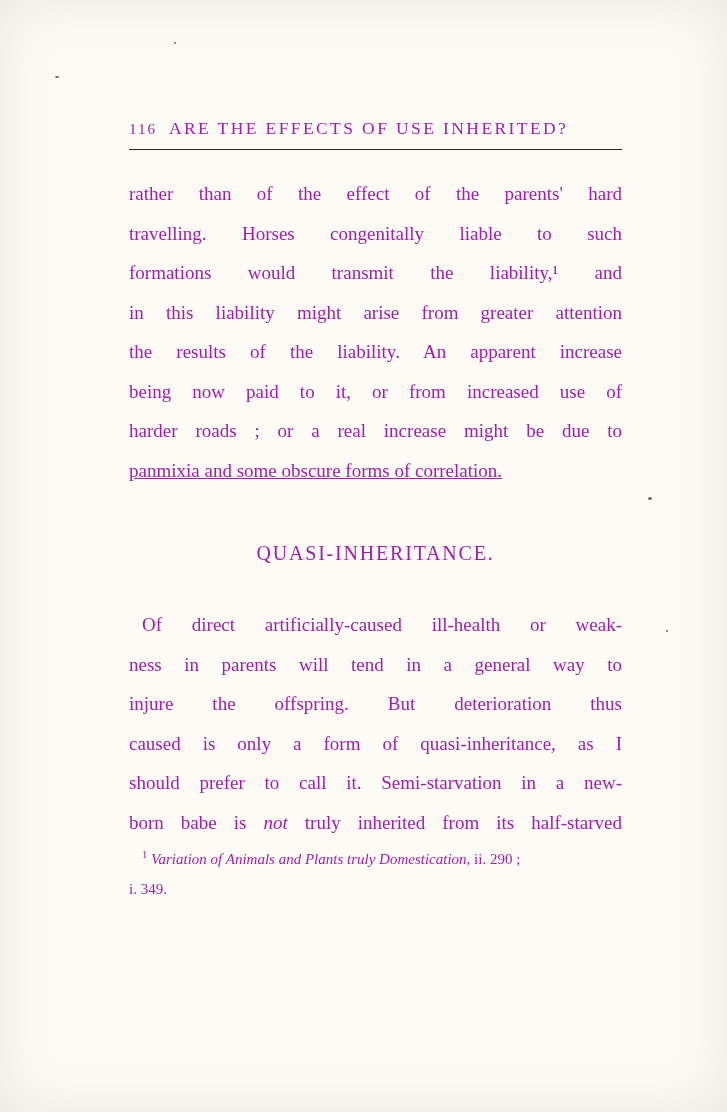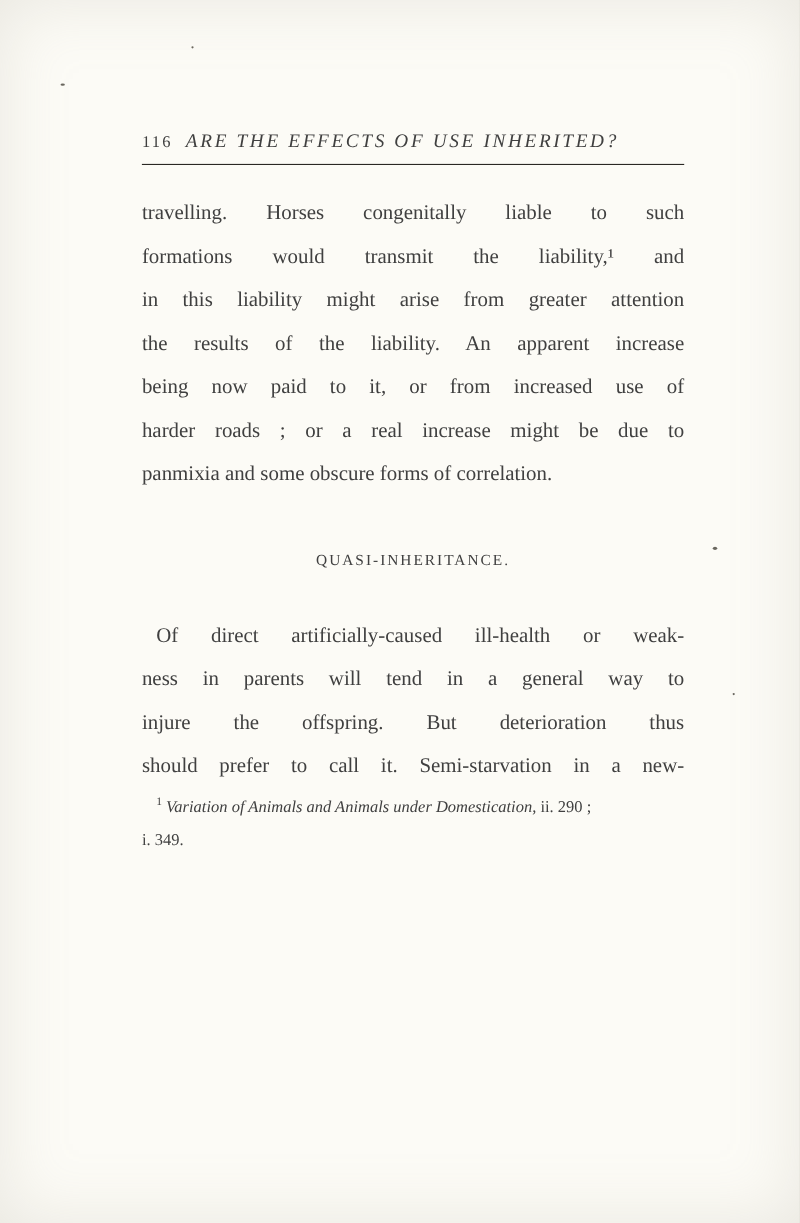--- a/index.html
+++ b/index.html
@@ -4,69 +4,69 @@
 <style>
   html, body { margin: 0; padding: 0; }
   body { background: #d8d6d0; }
   .page {
     position: relative;
     width: 727px;
     height: 1112px;
     margin: 0 auto;
     background: #fcfbf6;
     font-family: "Liberation Serif", serif;
-    color: #404040;
+    color: #a21caf;
     overflow: hidden;
     box-shadow: inset 0 0 60px rgba(180,175,160,0.25);
   }
   .content {
     position: absolute;
     left: 129px;
     top: 118px;
     width: 493px;
   }
   .header-row {
     display: flex;
     align-items: baseline;
     white-space: nowrap;
   }
   .page-num {
     font-size: 15px;
     letter-spacing: 2px;
     margin-right: 12px;
   }
   .header-title {
-    font-style: italic;
     font-size: 17.5px;
     letter-spacing: 2.4px;
   }
   .header-rule {
     border-bottom: 1.6px solid #2a2824;
     margin-top: 10px;
   }
   .para {
     font-size: 19px;
     line-height: 39.5px;
   }
   .para-1 { margin-top: 24px; }
   .para-2 { margin-top: 40px; }
   .line {
     text-align: justify;
     text-align-last: justify;
   }
   .line.lastline {
     text-align-last: left;
+    text-decoration: underline;
   }
   .line.indent {
     text-indent: 13px;
   }
   .section-heading {
     margin-top: 52px;
     text-align: center;
-    font-size: 14px;
+    font-size: 20px;
     letter-spacing: 1.8px;
   }
   .italic { font-style: italic; }
   .footnote {
     margin-top: 2px;
     font-size: 15px;
     line-height: 30px;
   }
   .footnote .line { text-align-last: left; }
   .sup {
@@ -87,40 +87,43 @@
 
   <div class="content">
 
     <div class="header-row">
       <span class="page-num">116</span>
       <span class="header-title">ARE THE EFFECTS OF USE INHERITED?</span>
     </div>
     <div class="header-rule"></div>
 
     <div class="para para-1">
+      <div class="line">rather than of the effect of the parents' hard</div>
       <div class="line">travelling.  Horses congenitally liable to such</div>
       <div class="line">formations would transmit the liability,¹ and</div>
       <div class="line">in this liability might arise from greater attention</div>
       <div class="line">the results of the liability.  An apparent increase</div>
       <div class="line">being now paid to it, or from increased use of</div>
       <div class="line">harder roads ; or a real increase might be due to</div>
       <div class="line lastline">panmixia and some obscure forms of correlation.</div>
     </div>
 
     <div class="section-heading">QUASI-INHERITANCE.</div>
 
     <div class="para para-2">
       <div class="line indent">Of direct artificially-caused ill-health or weak-</div>
       <div class="line">ness in parents will tend in a general way to</div>
       <div class="line">injure the offspring.  But deterioration thus</div>
+      <div class="line">caused is only a form of quasi-inheritance, as I</div>
       <div class="line">should prefer to call it.  Semi-starvation in a new-</div>
+      <div class="line"><span>born babe is </span><span class="italic">not</span><span> truly inherited from its half-starved</span></div>
     </div>
 
     <div class="footnote">
-      <div class="line indent"><span class="sup">1</span> <span class="italic">Variation of Animals and Animals under Domestication,</span><span> ii. 290 ;</span></div>
+      <div class="line indent"><span class="sup">1</span> <span class="italic">Variation of Animals and Plants truly Domestication,</span><span> ii. 290 ;</span></div>
       <div class="line">i. 349.</div>
     </div>
 
   </div>
 
   <div class="speck" style="left:55px; top:76px; width:4px; height:2px;"></div>
   <div class="speck" style="left:648px; top:497px; width:4px; height:3px;"></div>
   <div class="speck" style="left:174px; top:42px; width:2px; height:2px;"></div>
   <div class="speck" style="left:666px; top:630px; width:2px; height:2px;"></div>
 

